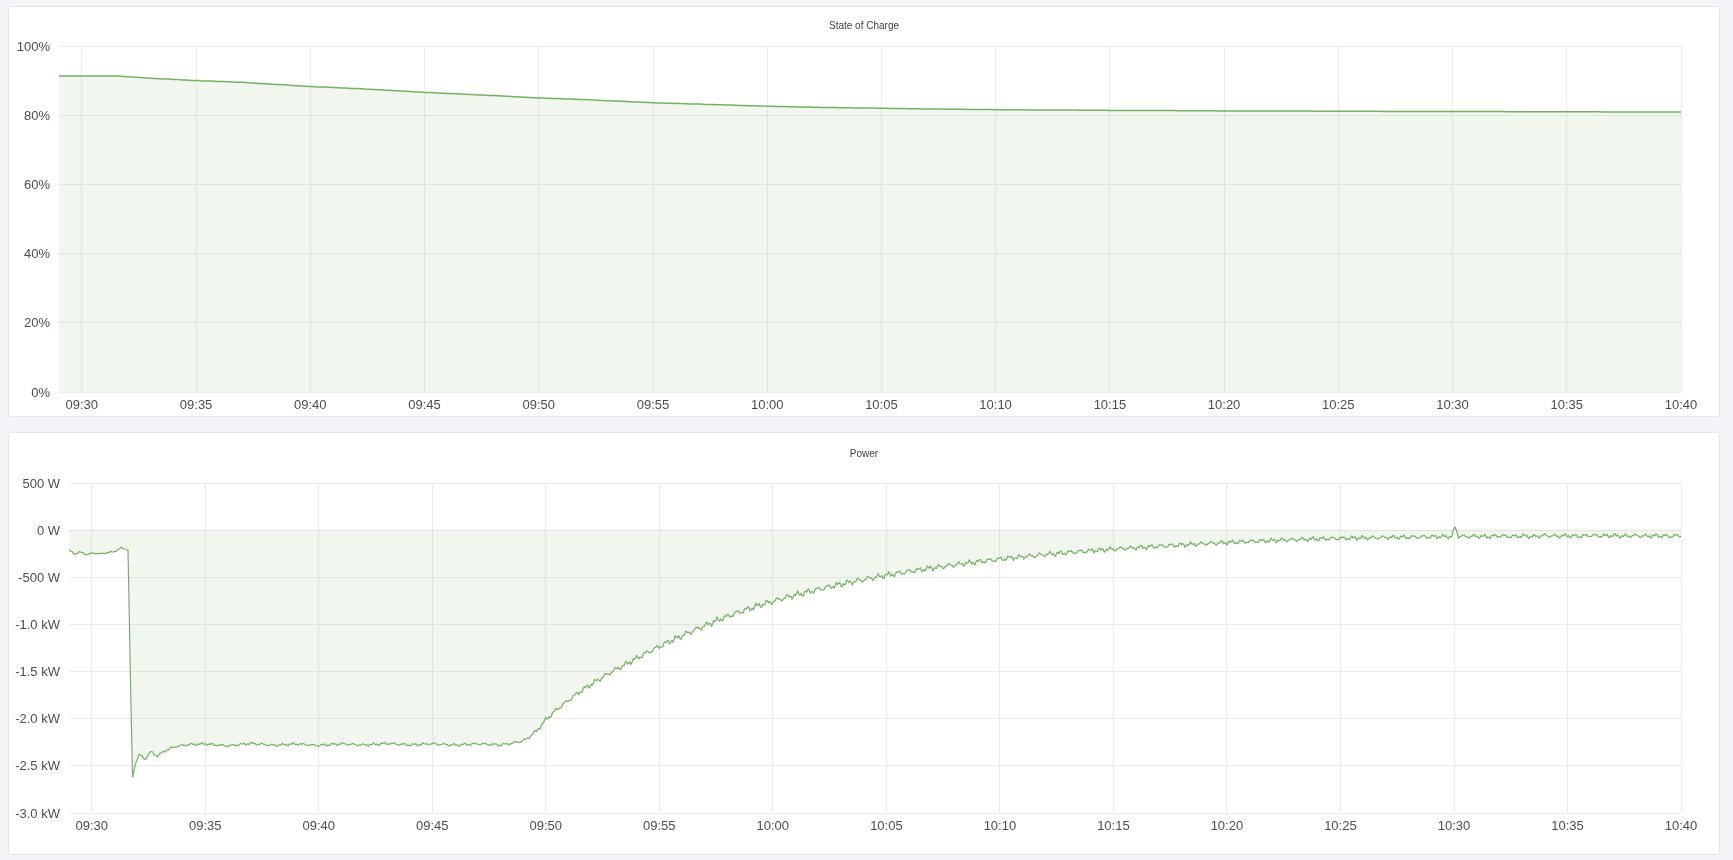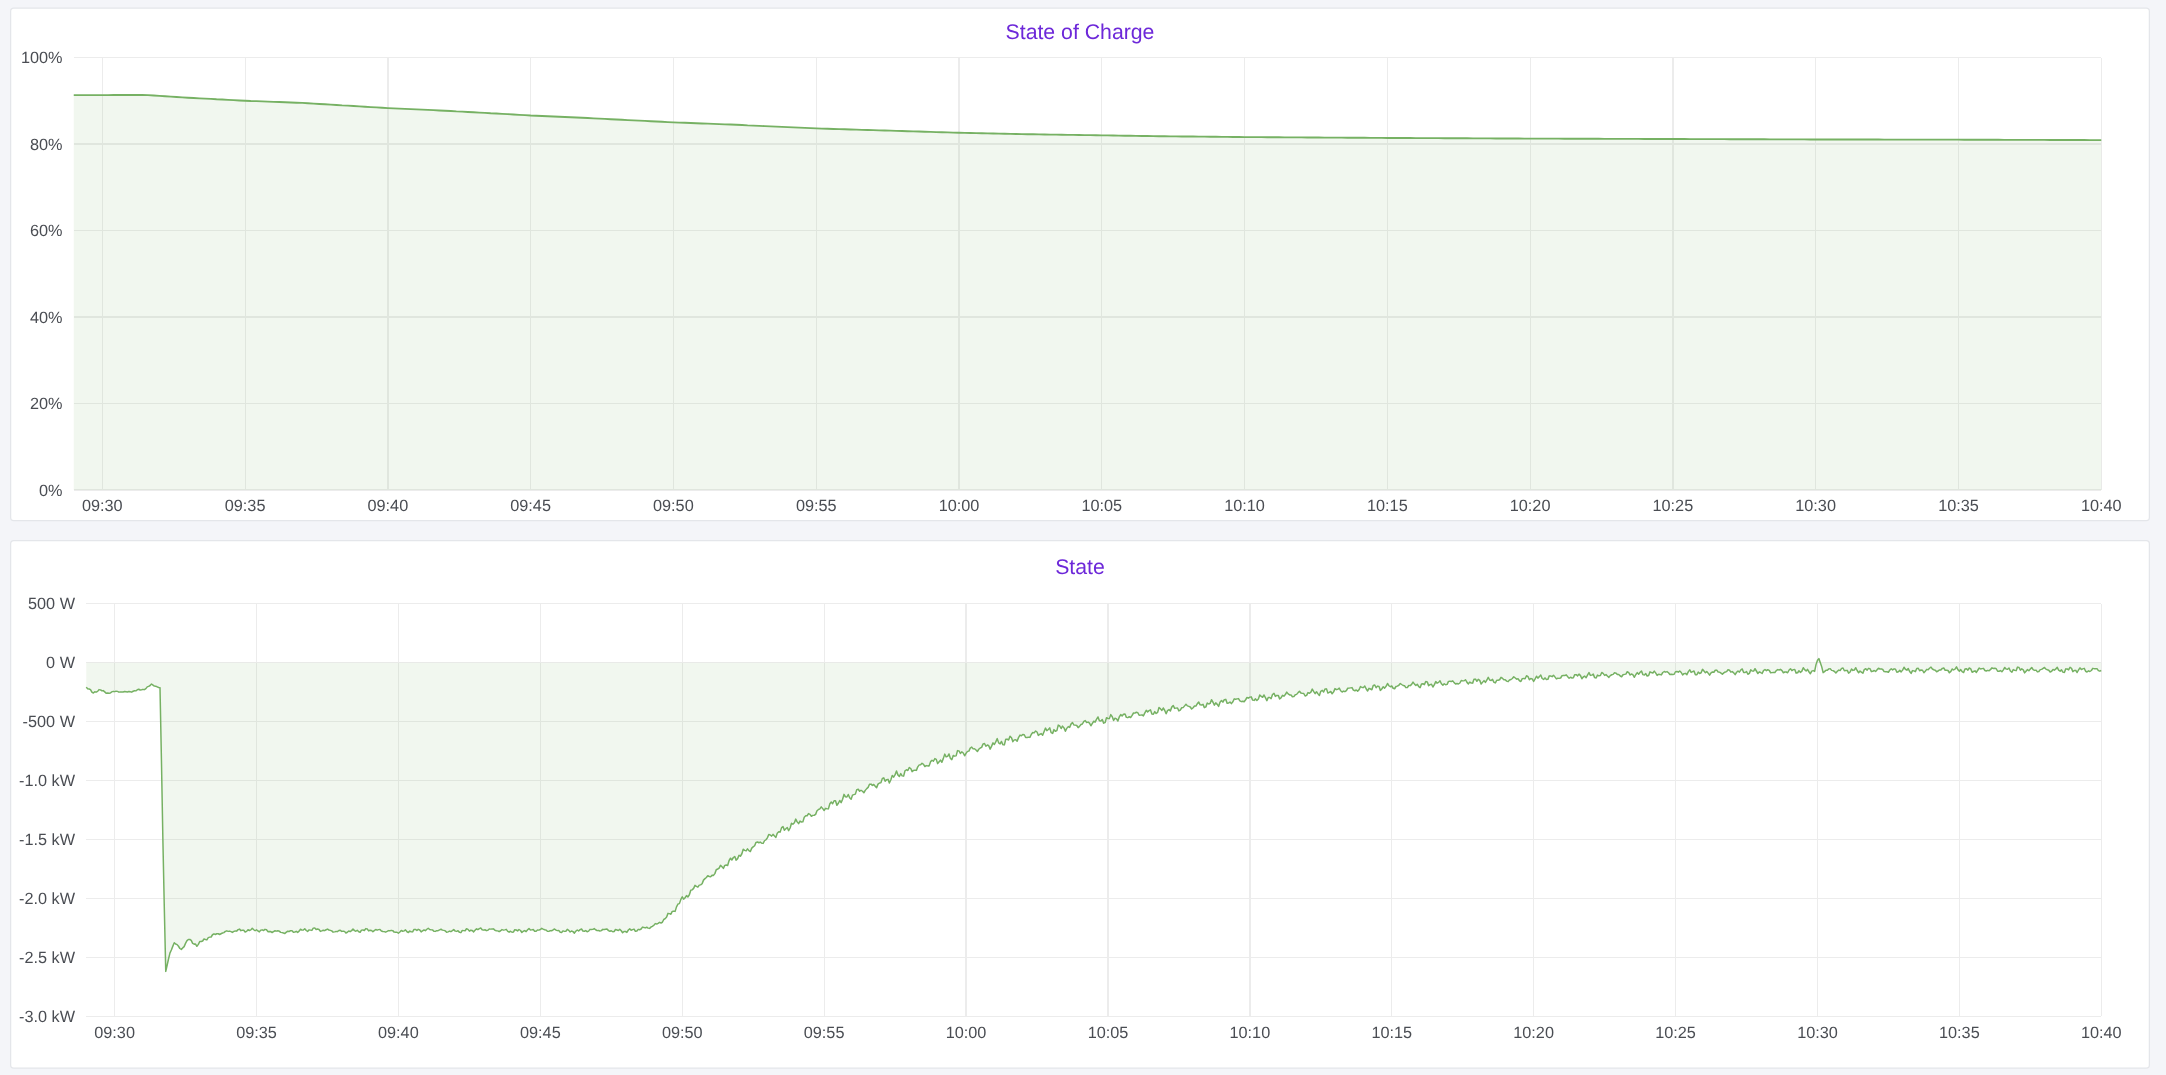--- a/index.html
+++ b/index.html
@@ -13,21 +13,21 @@
     position:absolute;left:8px;width:1712px;
     background:#ffffff;
     border:1px solid #e4e6ea;
     border-radius:3px;
     box-sizing:border-box;
   }
   #panel-0{top:6px;height:411px;}
   #panel-1{top:432px;height:423px;}
   .panel h2{
     margin:0;position:absolute;left:0;right:0;text-align:center;
-    font-size:17px;font-weight:500;color:#6d28d9;line-height:18px;
+    font-size:10px;font-weight:500;color:#404040;line-height:18px;
     cursor:pointer;z-index:2;
   }
   #panel-0 h2{top:10px;}
   #panel-1 h2{top:12px;}
   .chart-svg{position:absolute;left:0;top:0;}
   .tick-label{font-size:13px;fill:#4a4d53;}
 </style>
 </head>
 <body>
 
@@ -81,21 +81,21 @@
           <text class="tick-label" text-anchor="middle" x="1100.9" y="402">10:15</text>
           <text class="tick-label" text-anchor="middle" x="1215.1" y="402">10:20</text>
           <text class="tick-label" text-anchor="middle" x="1329.3" y="402">10:25</text>
           <text class="tick-label" text-anchor="middle" x="1443.5" y="402">10:30</text>
           <text class="tick-label" text-anchor="middle" x="1557.8" y="402">10:35</text>
           <text class="tick-label" text-anchor="middle" x="1672.0" y="402">10:40</text>
         </g>
       </svg>
   </section>
   <section class="panel" id="panel-1">
-    <h2>State</h2>
+    <h2>Power</h2>
     <svg class="chart-svg" id="chart-1" width="1710" height="421">
         <g stroke="#ececec" stroke-width="1" shape-rendering="crispEdges">
           <line x1="60" x2="1672" y1="50.0" y2="50.0"></line>
           <line x1="60" x2="1672" y1="97.1" y2="97.1"></line>
           <line x1="60" x2="1672" y1="144.3" y2="144.3"></line>
           <line x1="60" x2="1672" y1="191.4" y2="191.4"></line>
           <line x1="60" x2="1672" y1="238.6" y2="238.6"></line>
           <line x1="60" x2="1672" y1="285.7" y2="285.7"></line>
           <line x1="60" x2="1672" y1="332.9" y2="332.9"></line>
           <line x1="60" x2="1672" y1="380.0" y2="380.0"></line>

